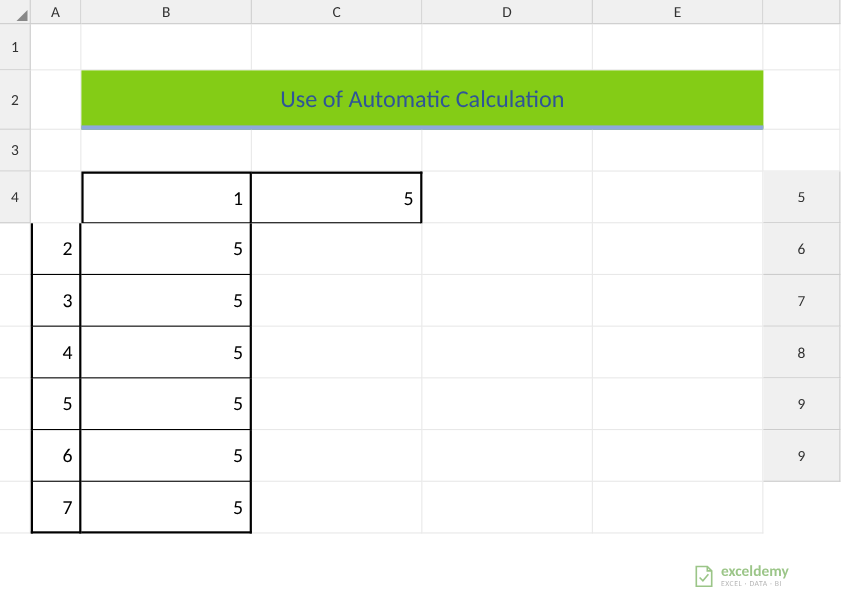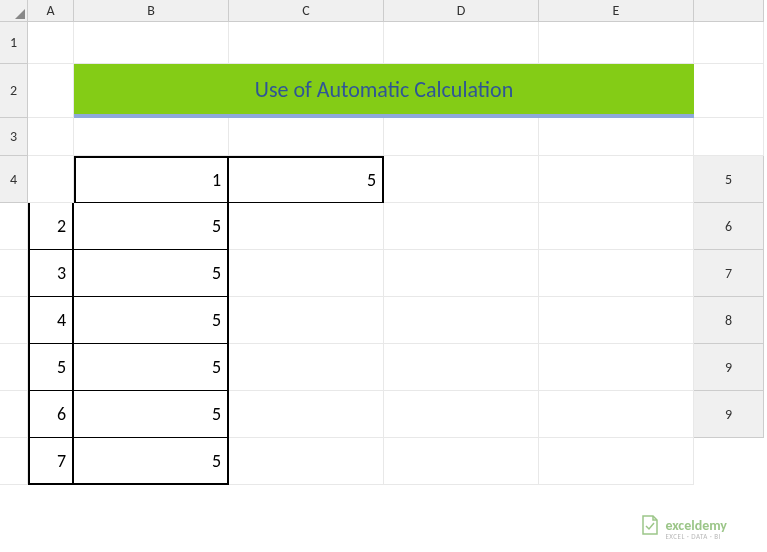--- a/index.html
+++ b/index.html
@@ -99,24 +99,24 @@
     }
     .data-inner-bottom {
       border-bottom: 1px solid #000;
     }
     .formula-text {
       justify-content: flex-start;
       font-size: 17px;
     }
     .watermark {
       position: absolute;
-      right: 40px;
+      right: 50px;
       bottom: 12px;
       display: flex;
-      align-items: flex-end;
+      align-items: flex-start;
       gap: 6px;
       opacity: 0.6;
     }
     .watermark-icon {
       color: #5aa03a;
     }
     .watermark-text {
       display: flex;
       flex-direction: column;
       line-height: 1;

